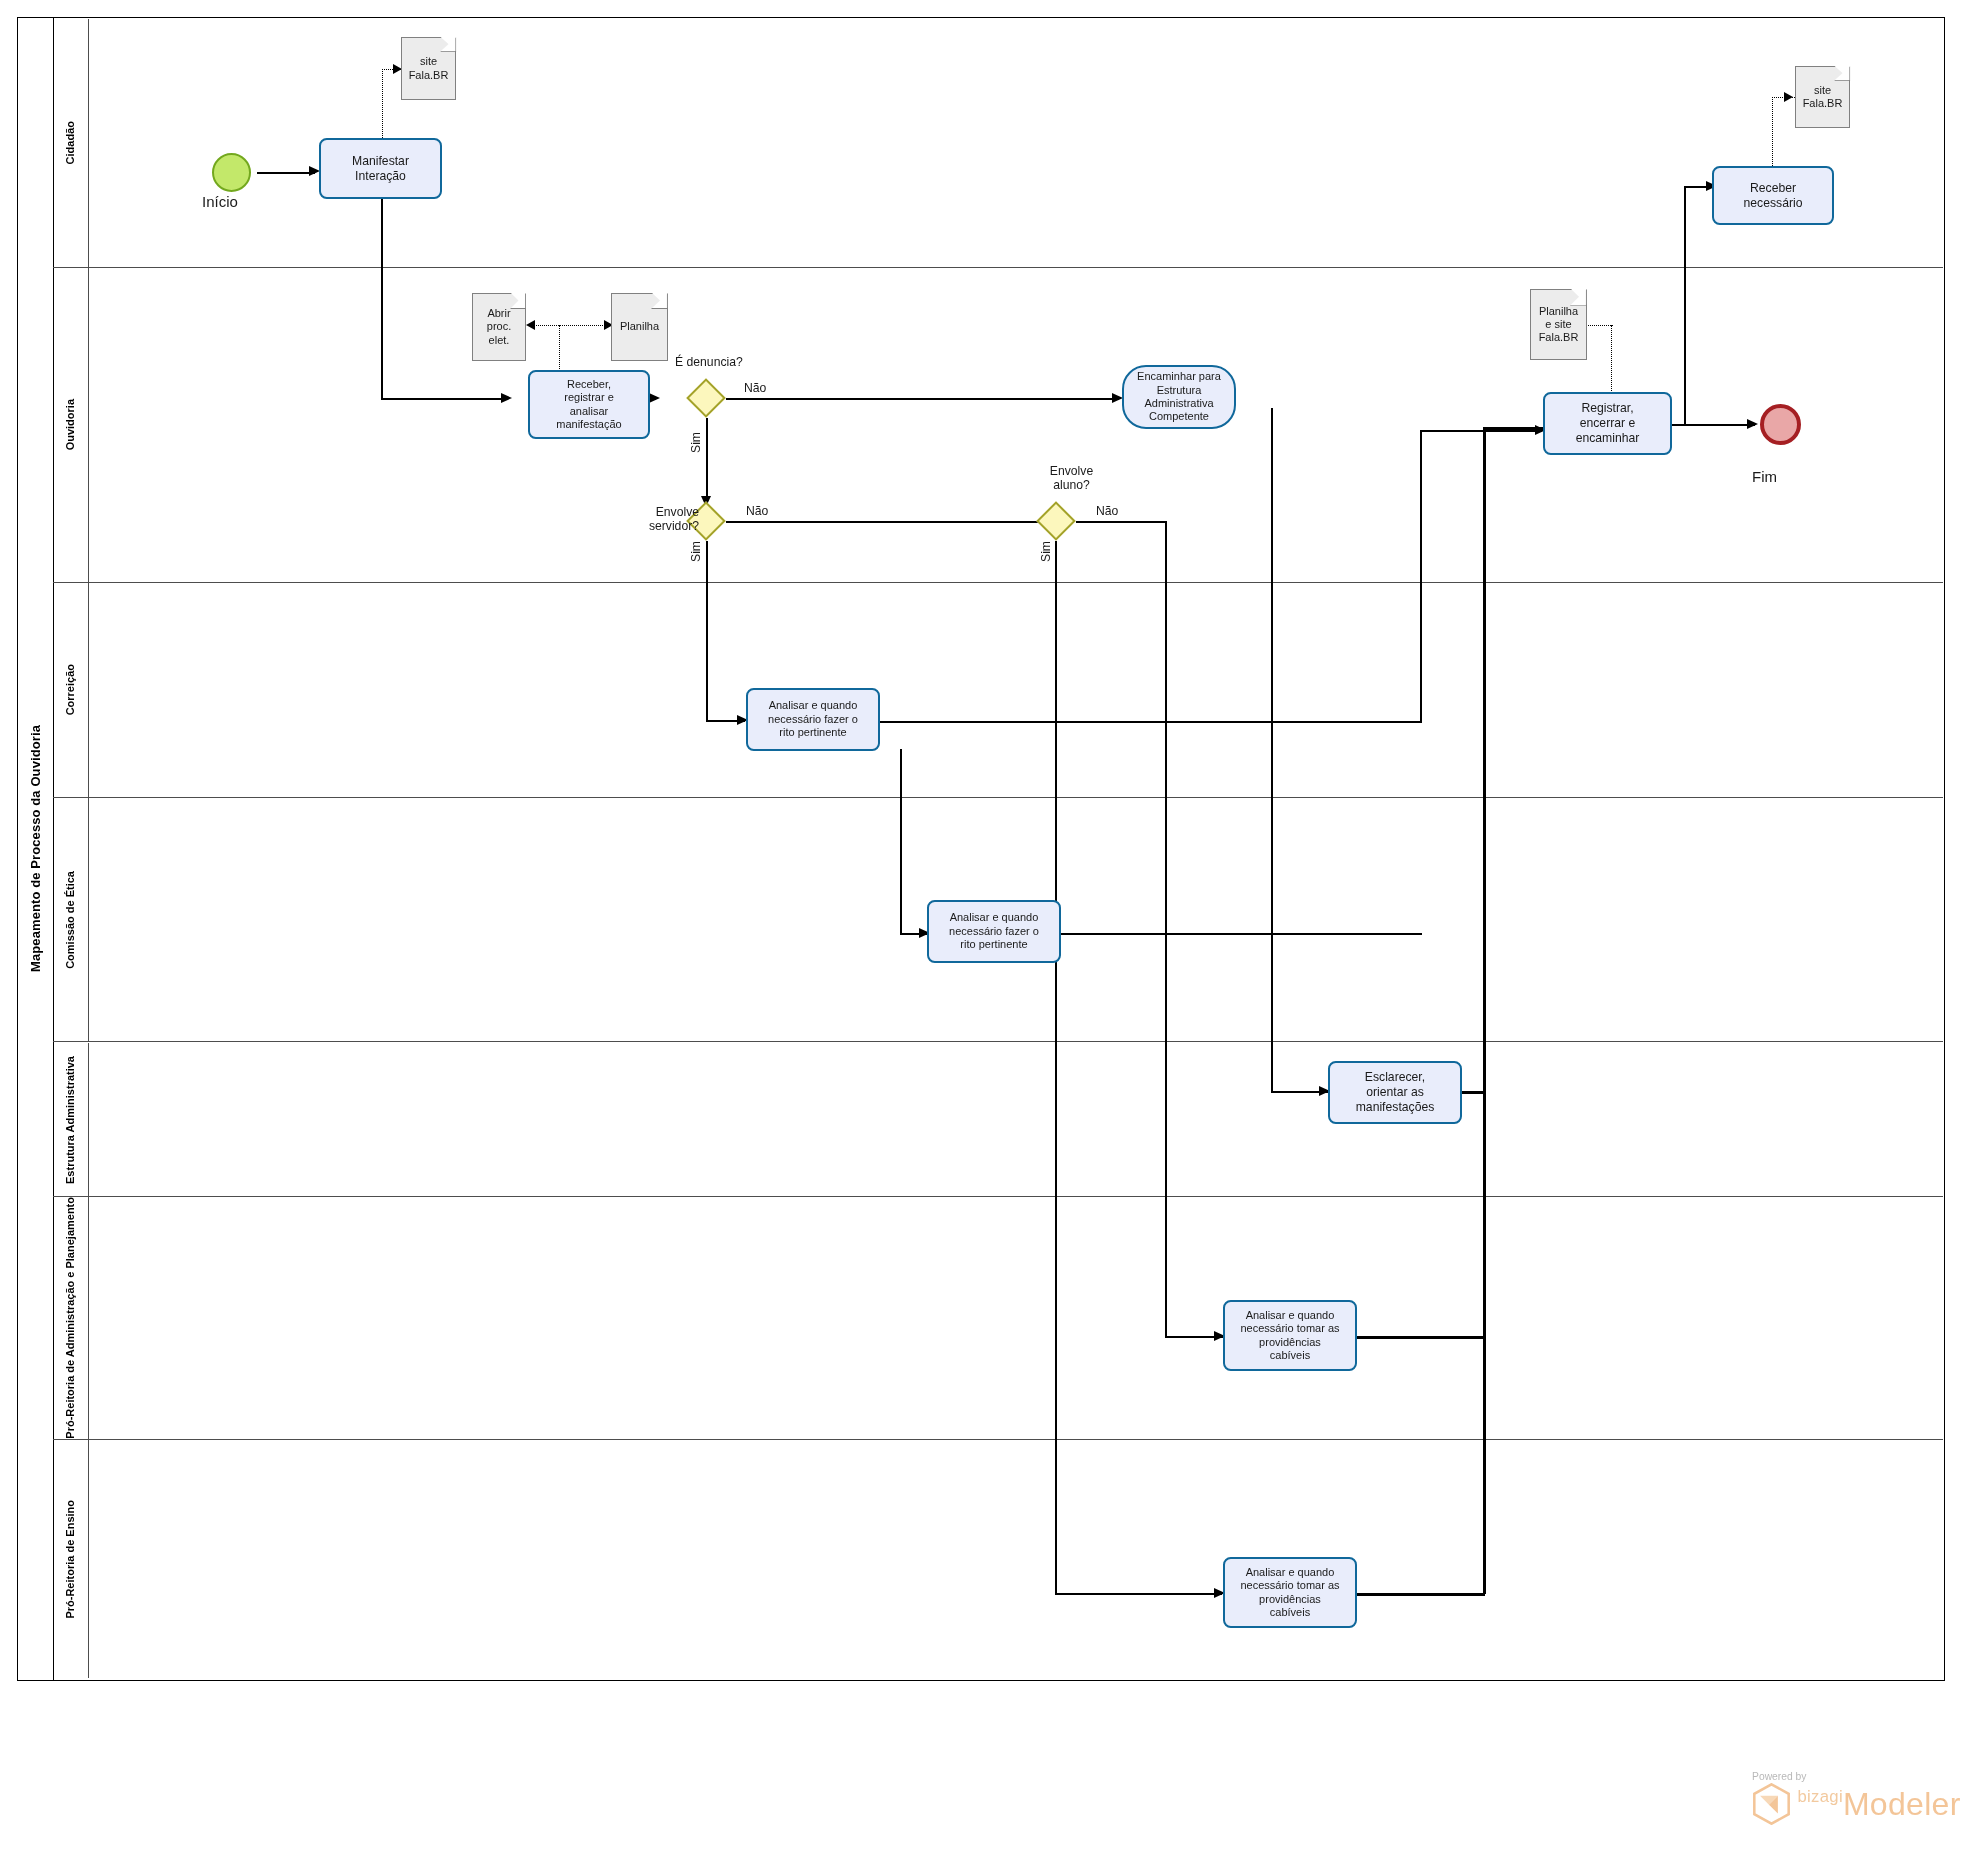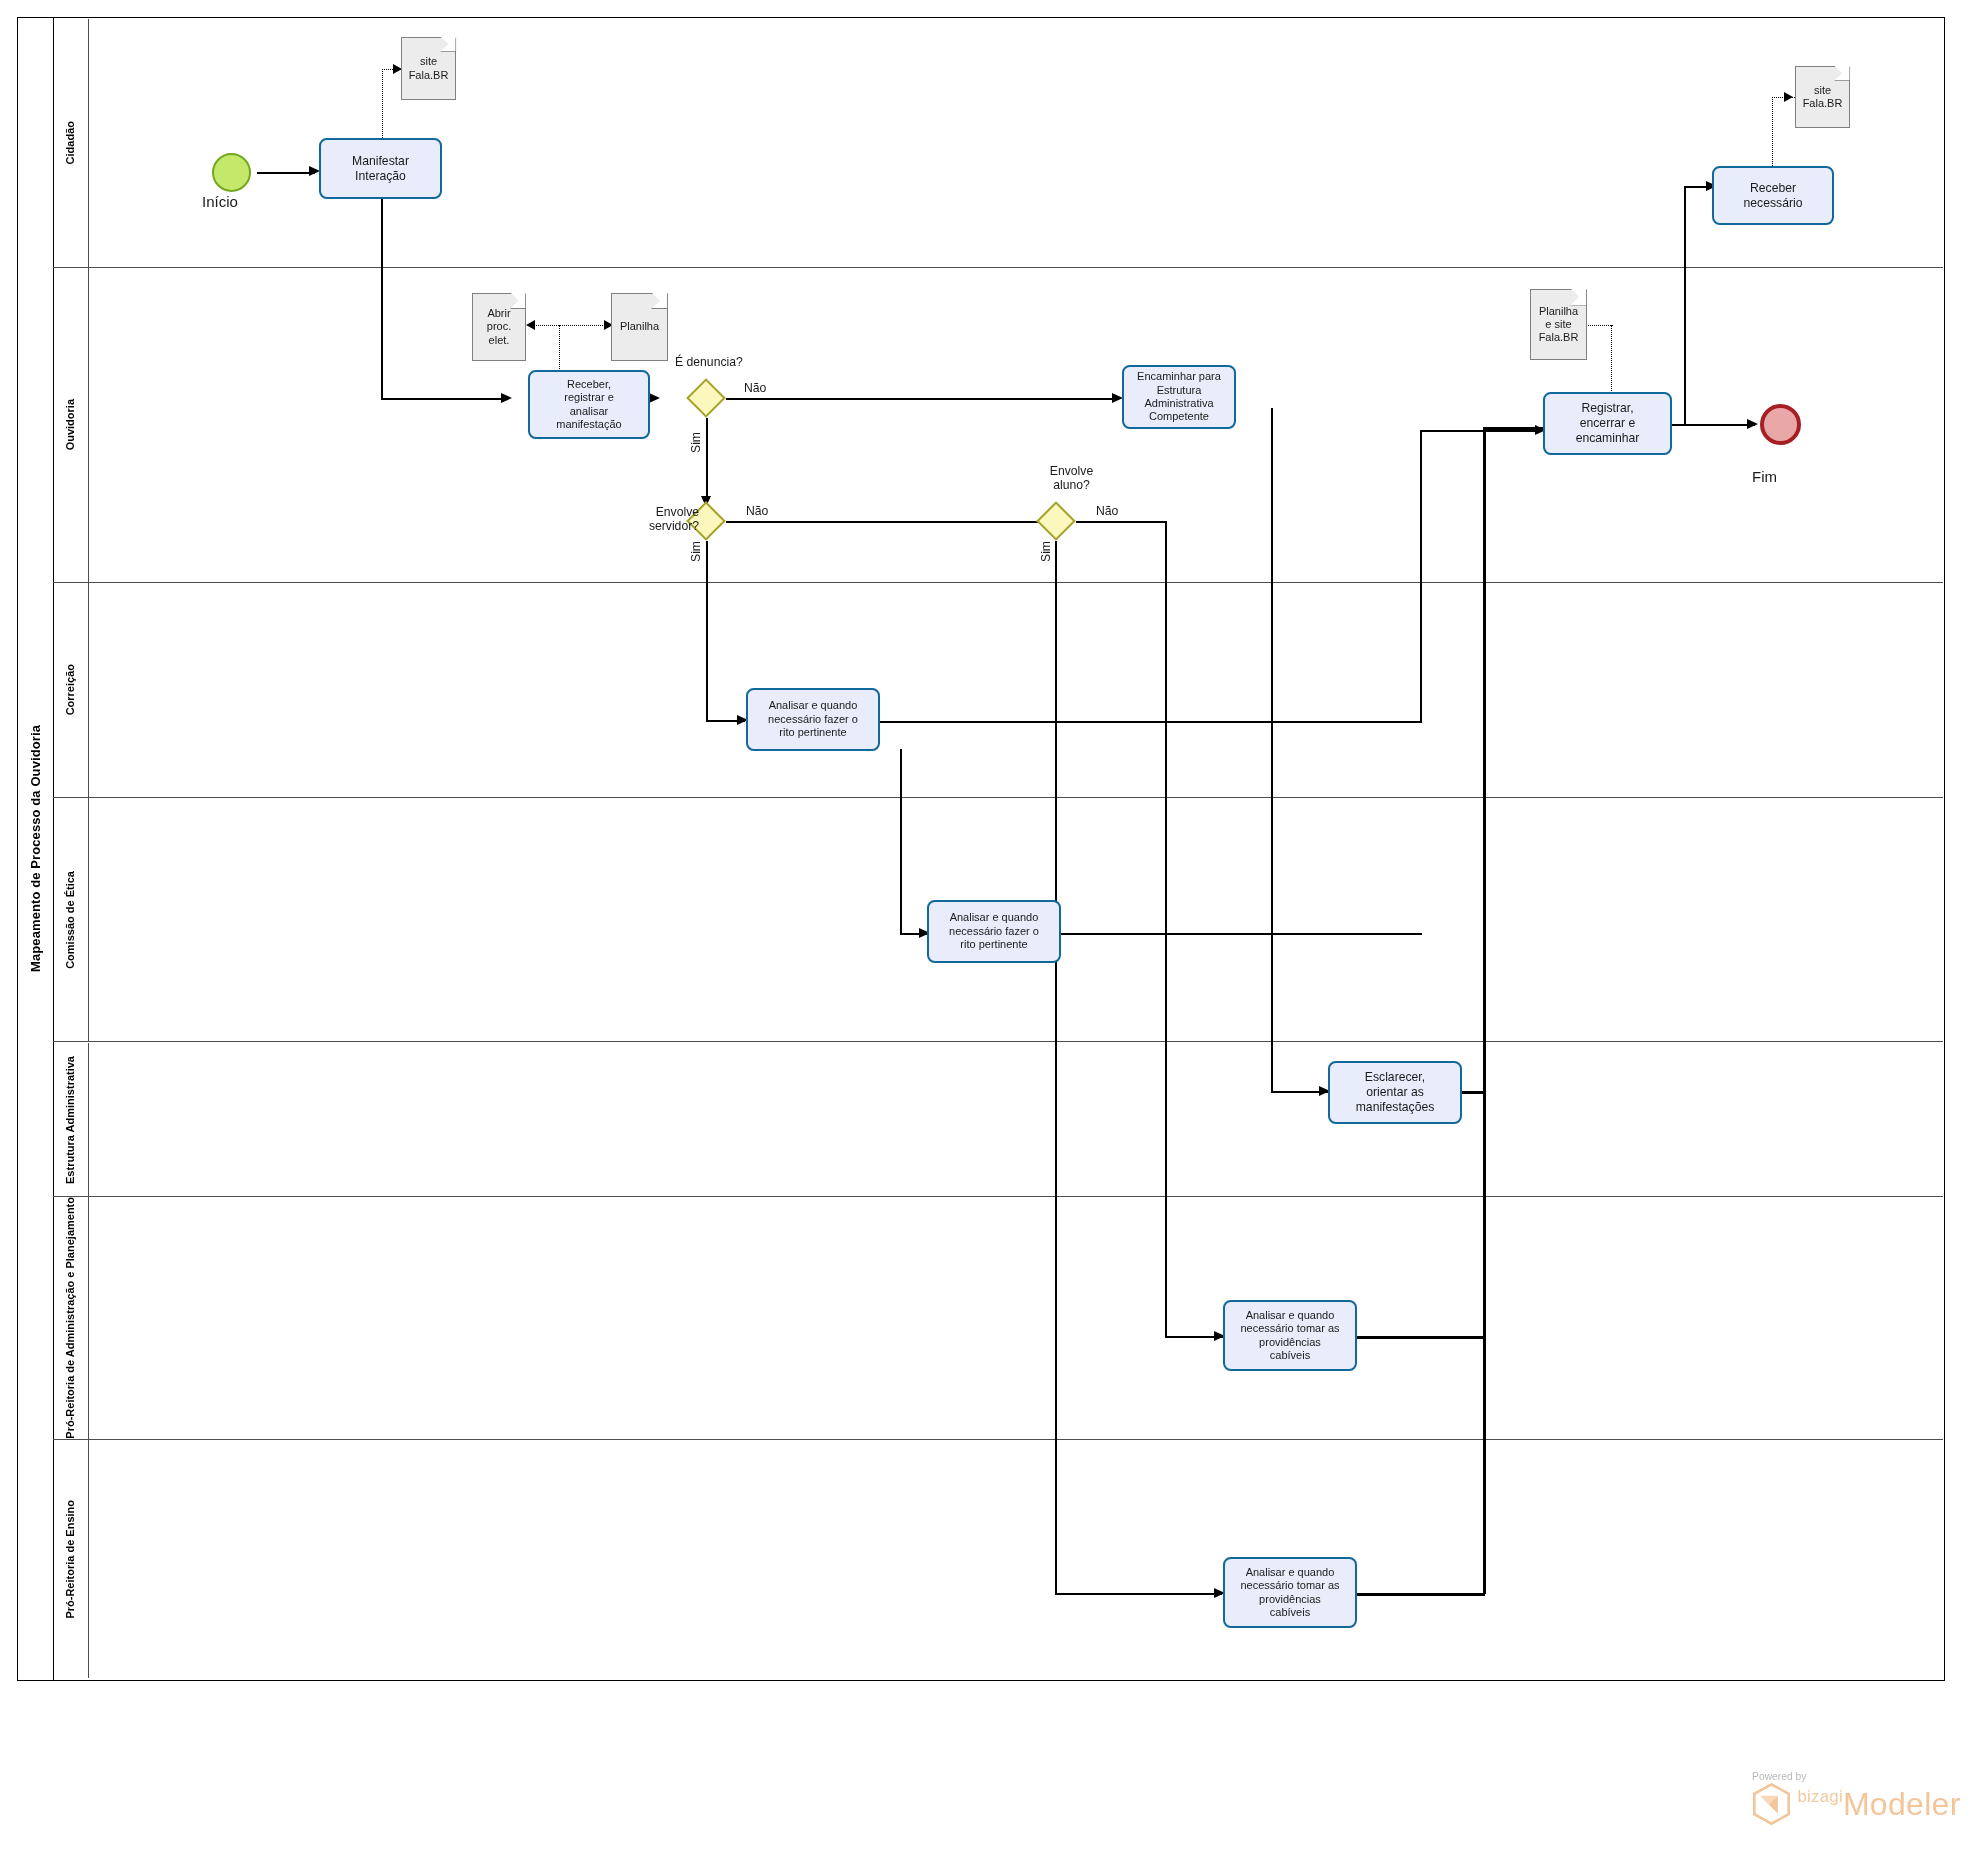--- a/index.html
+++ b/index.html
@@ -296,21 +296,21 @@
   <div class="gw-label" style="left:1036px;top:464px;text-align:center;width:71px;">
     <span style="white-space:pre-line;">Envolve
 aluno?</span>
   </div>
   <div class="gateway" style="left:1036px;top:501px;">
     <div class="dia"></div>
   </div>
   <div class="flow-label" style="left:1096px;top:504px;">Não</div>
   <div class="flow-label vert" style="left:1039px;top:541px;">Sim</div>
 
-  <div class="task small" style="left:1122px;top:365px;width:114px;height:64px;">
+  <div class="task small" style="left:1122px;top:365px;width:114px;height:64px;border-radius:24px;">
     <span style="white-space:pre-line;">Encaminhar para
 Estrutura
 Administrativa
 Competente</span>
   </div>
 
   <div class="docobj" style="left:1530px;top:289px;width:57px;height:71px;">
     <div class="body">
         <span style="white-space:pre-line;">Planilha
 e site

